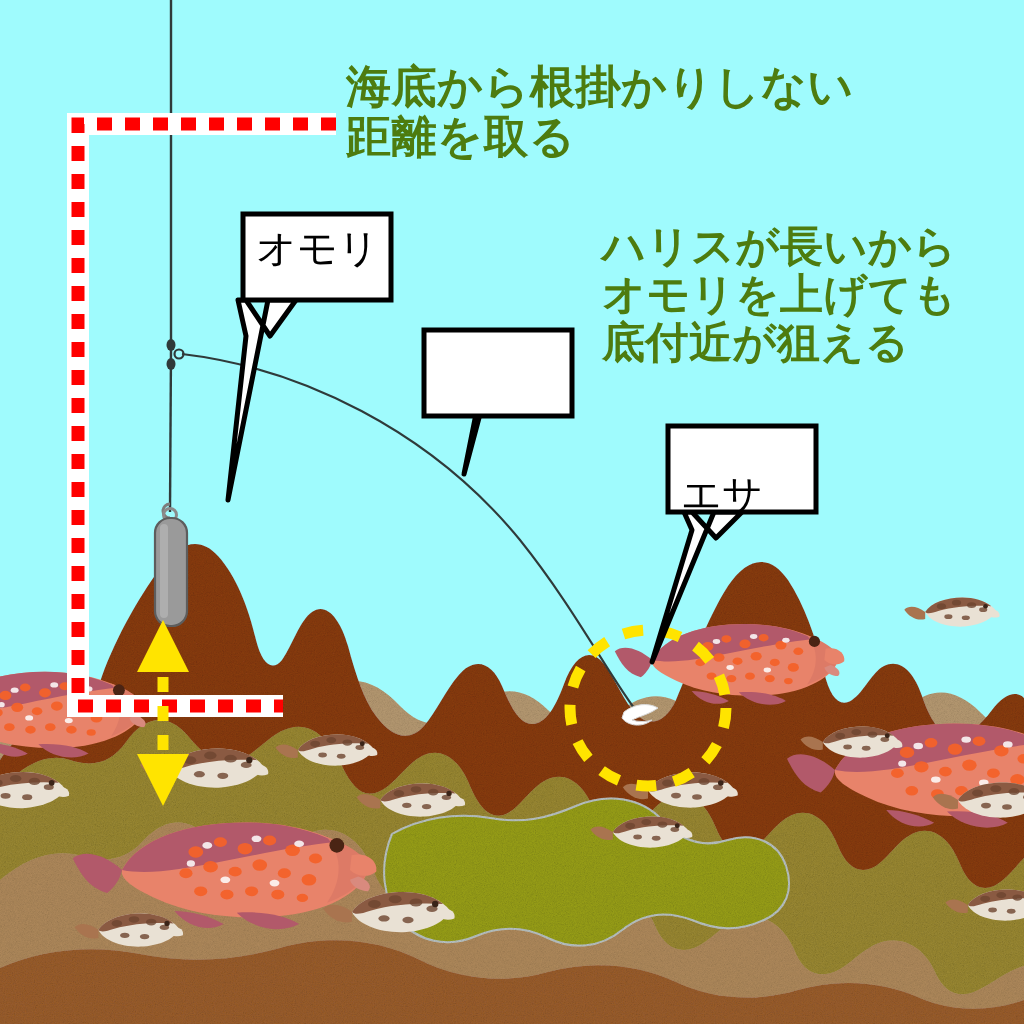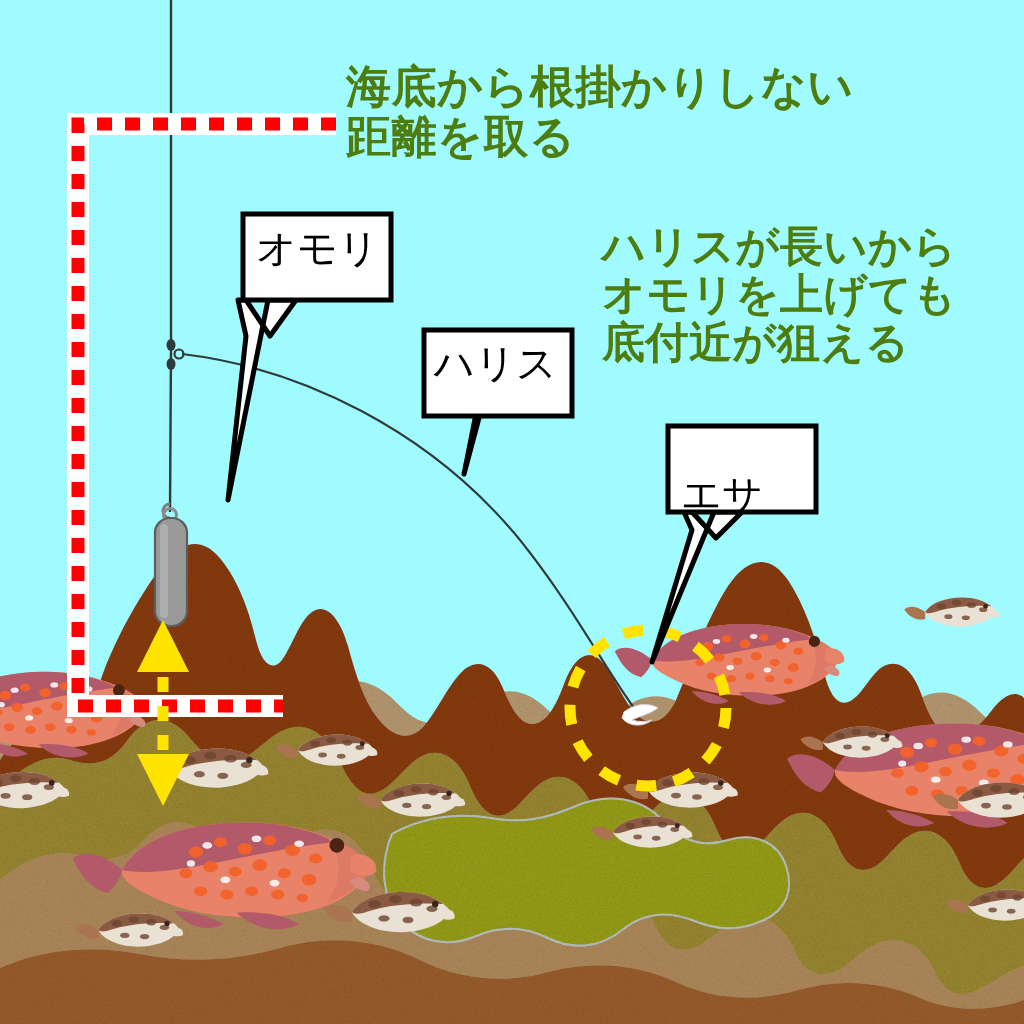--- a/index.html
+++ b/index.html
@@ -412,17 +412,16 @@
 
   <div class="hud-text" id="note-top">海底から根掛かりしない
 距離を取る</div>
 
   <div class="hud-text" id="note-right">ハリスが長いから
 オモリを上げても
 底付近が狙える</div>
 
   <div class="callout-label" id="label-omori">オモリ</div>
 
-  <div class="callout-label" id="label-harisu">ハリス</div>
 
   <div class="callout-label" id="label-esa">エサ</div>
 
 </div>
 
 </body></html>

